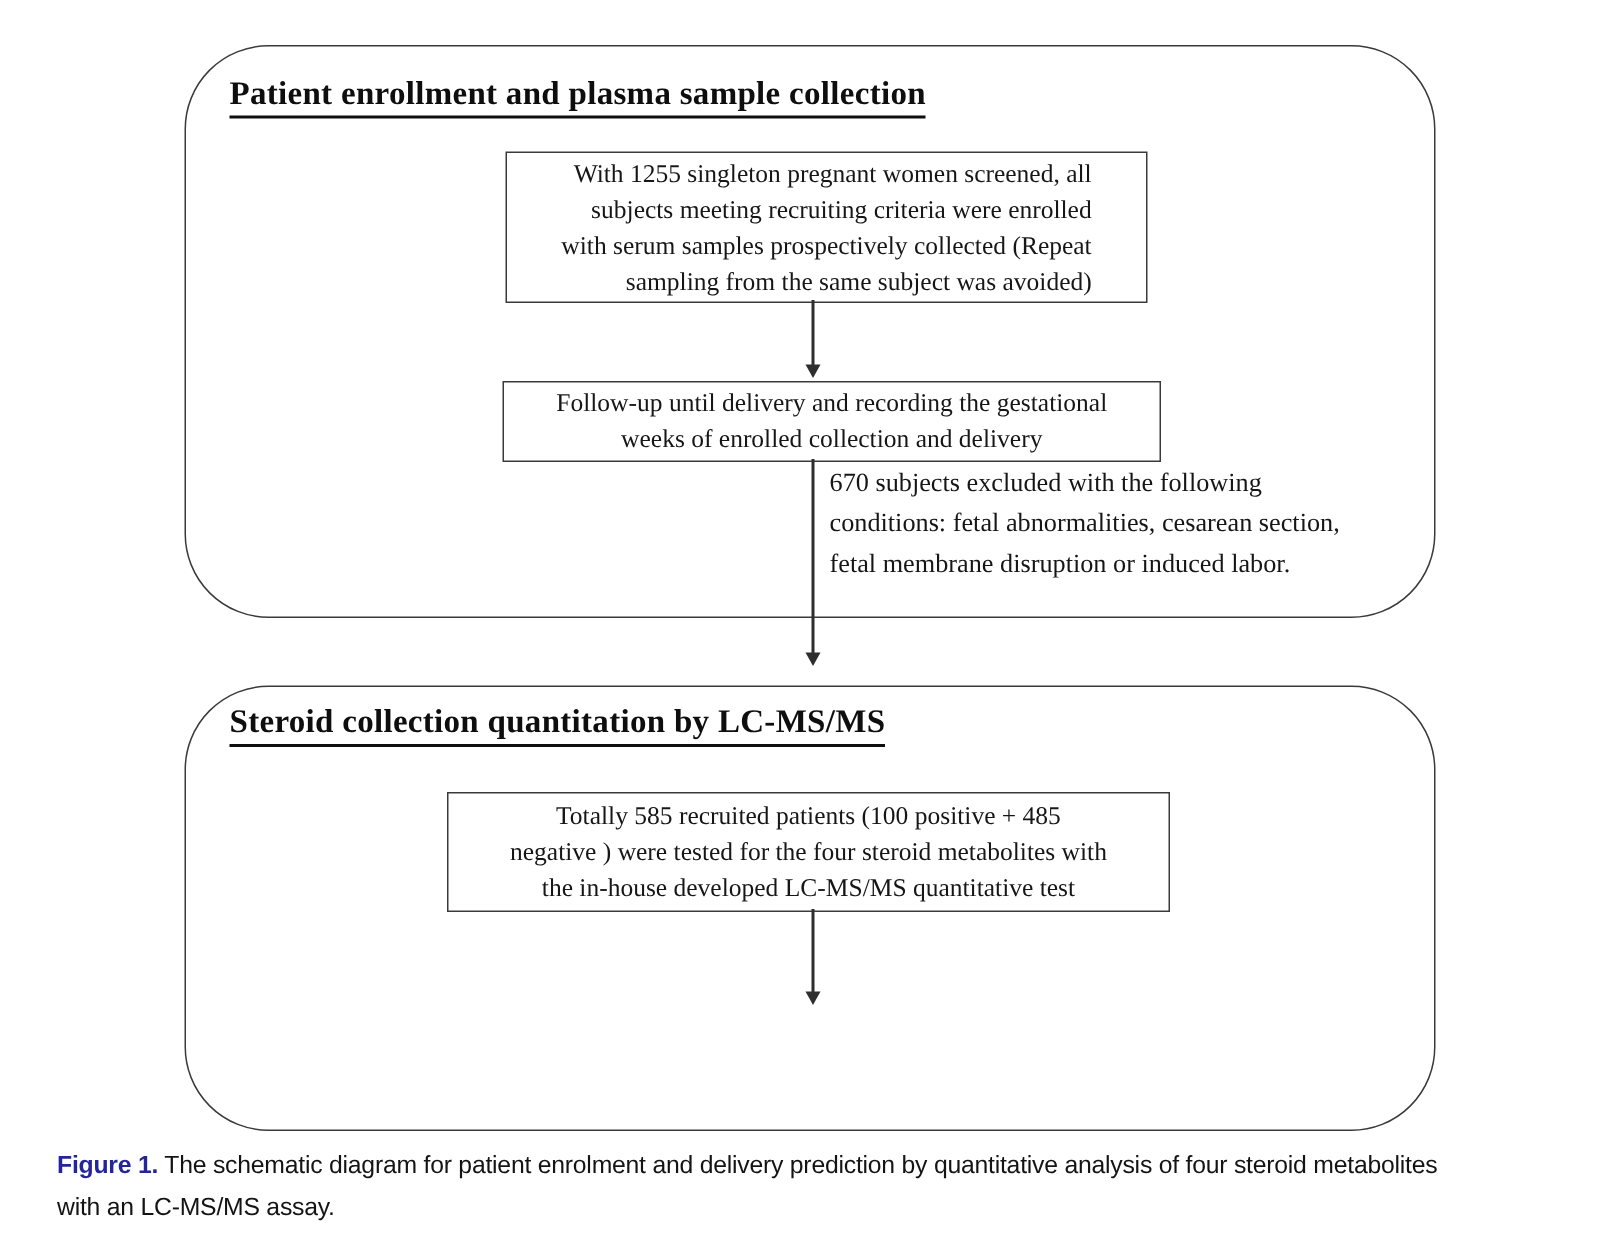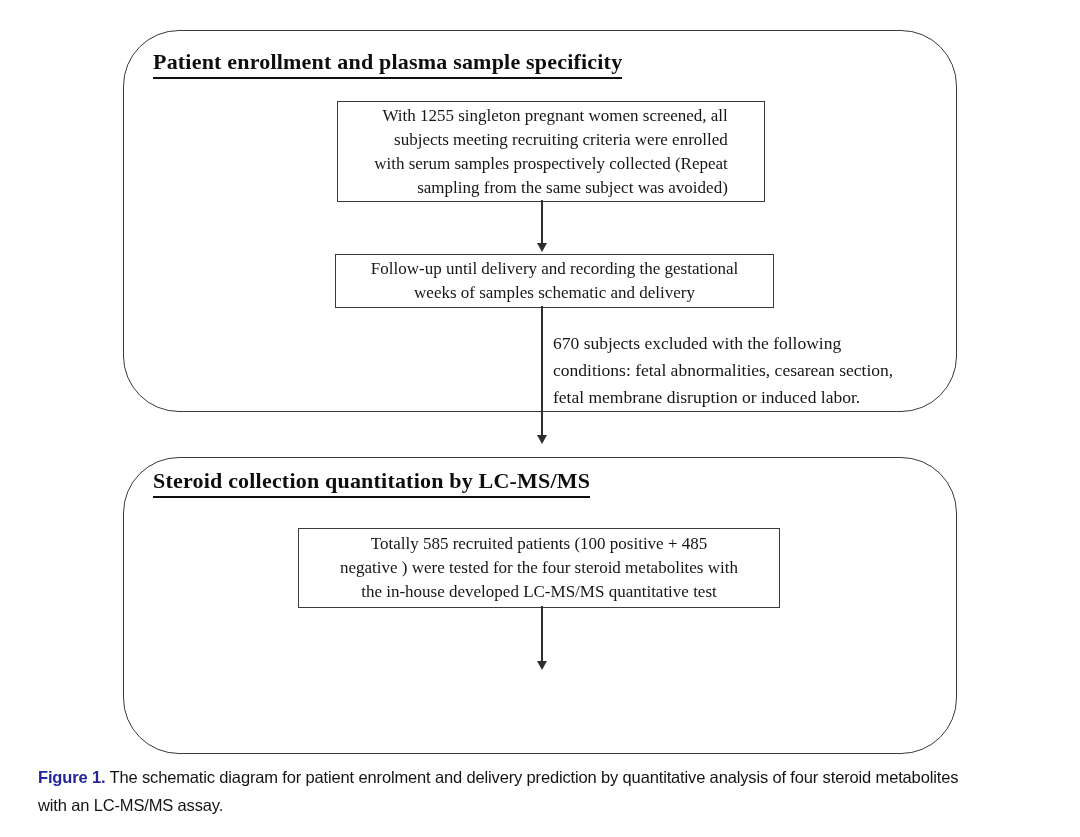--- a/index.html
+++ b/index.html
@@ -49,21 +49,21 @@
     line-height: 24px;
     color: #161616;
   }
   .box1 { left: 337px; top: 101px; width: 426px; height: 99px; text-align: right; }
   .box2 { left: 335px; top: 254px; width: 437px; height: 52px; }
   .box3 { left: 298px; top: 528px; width: 480px; height: 78px; }
   .box4 { left: 253px; top: 675px; width: 580px; height: 52px; }
   .note {
     position: absolute;
     left: 553px;
-    top: 330px;
+    top: 308px;
     width: 420px;
     font-size: 17.5px;
     line-height: 27px;
     text-align: left;
     white-space: pre-line;
     color: #161616;
   }
   .vline {
     position: absolute;
     width: 1.6px;
@@ -99,32 +99,32 @@
   .caption-label {
     font-weight: bold;
   }
 </style>
 </head>
 <body>
 
 <div class="figure">
 
   <div class="panel panel1"></div>
-  <div class="panel-title title1">Patient enrollment and plasma sample specificity</div>
+  <div class="panel-title title1">Patient enrollment and plasma sample collection</div>
 
   <div class="flowbox box1">With 1255 singleton pregnant women screened, all
 subjects meeting recruiting criteria were enrolled
 with serum samples prospectively collected (Repeat
 sampling from the same subject was avoided)</div>
 
   <div class="vline vl1"></div>
   <div class="arrowhead ah1"></div>
 
   <div class="flowbox box2">Follow-up until delivery and recording the gestational
-weeks of samples schematic and delivery</div>
+weeks of enrolled collection and delivery</div>
 
   <div class="vline vl2"></div>
   <div class="arrowhead ah2"></div>
 
   <div class="note">670 subjects excluded with the following
 conditions: fetal abnormalities, cesarean section,
 fetal membrane disruption or induced labor.</div>
 
   <div class="panel panel2"></div>
   <div class="panel-title title2">Steroid collection quantitation by LC-MS/MS</div>

